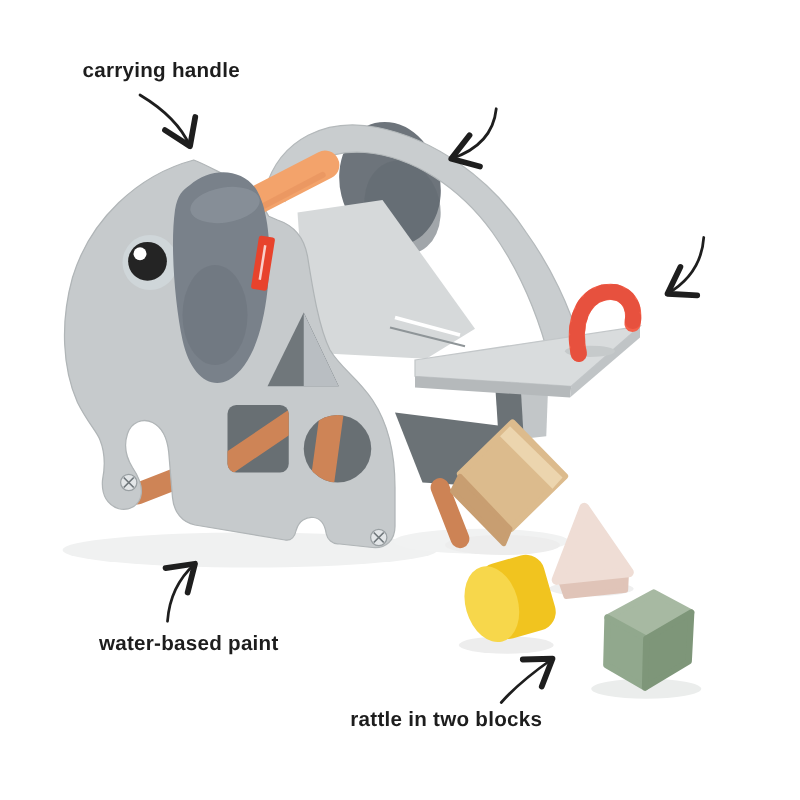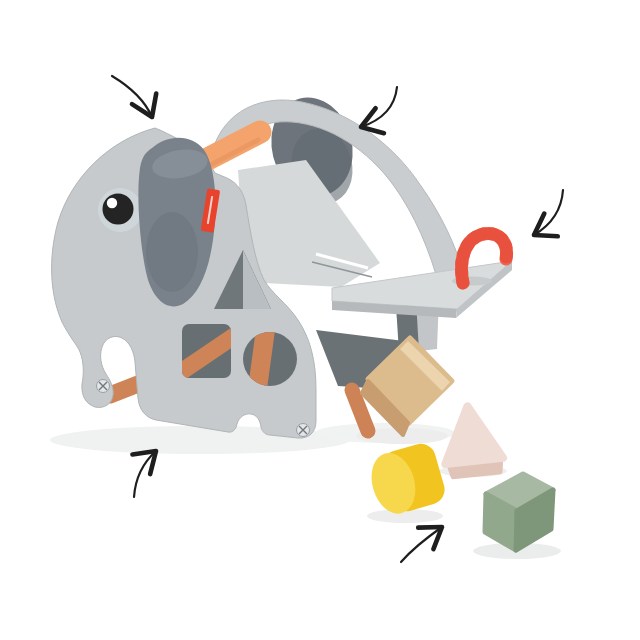--- a/index.html
+++ b/index.html
@@ -190,14 +190,17 @@
 
   <g fill="none" stroke="#1e1e1e" stroke-width="2.2" stroke-linecap="round">
     <path d="M112,76 Q142,94 152,117" marker-end="url(#ah)"></path>
     <path d="M397,87 Q394,116 361,127" marker-end="url(#ah)"></path>
     <path d="M563,190 Q561,219 534,235" marker-end="url(#ah)"></path>
     <path d="M134,497 Q136,469 156,451" marker-end="url(#ah)"></path>
     <path d="M401,562 Q415,546 442,527" marker-end="url(#ah)"></path>
   </g>
 </svg>
 
+<div class="lbl" style="left:129px;top:57px">carrying handle</div>
+<div class="lbl" style="left:151px;top:515px">water-based paint</div>
+<div class="lbl" style="left:357px;top:576px">rattle in two blocks</div>
 
 </div>
 
 </body></html>

